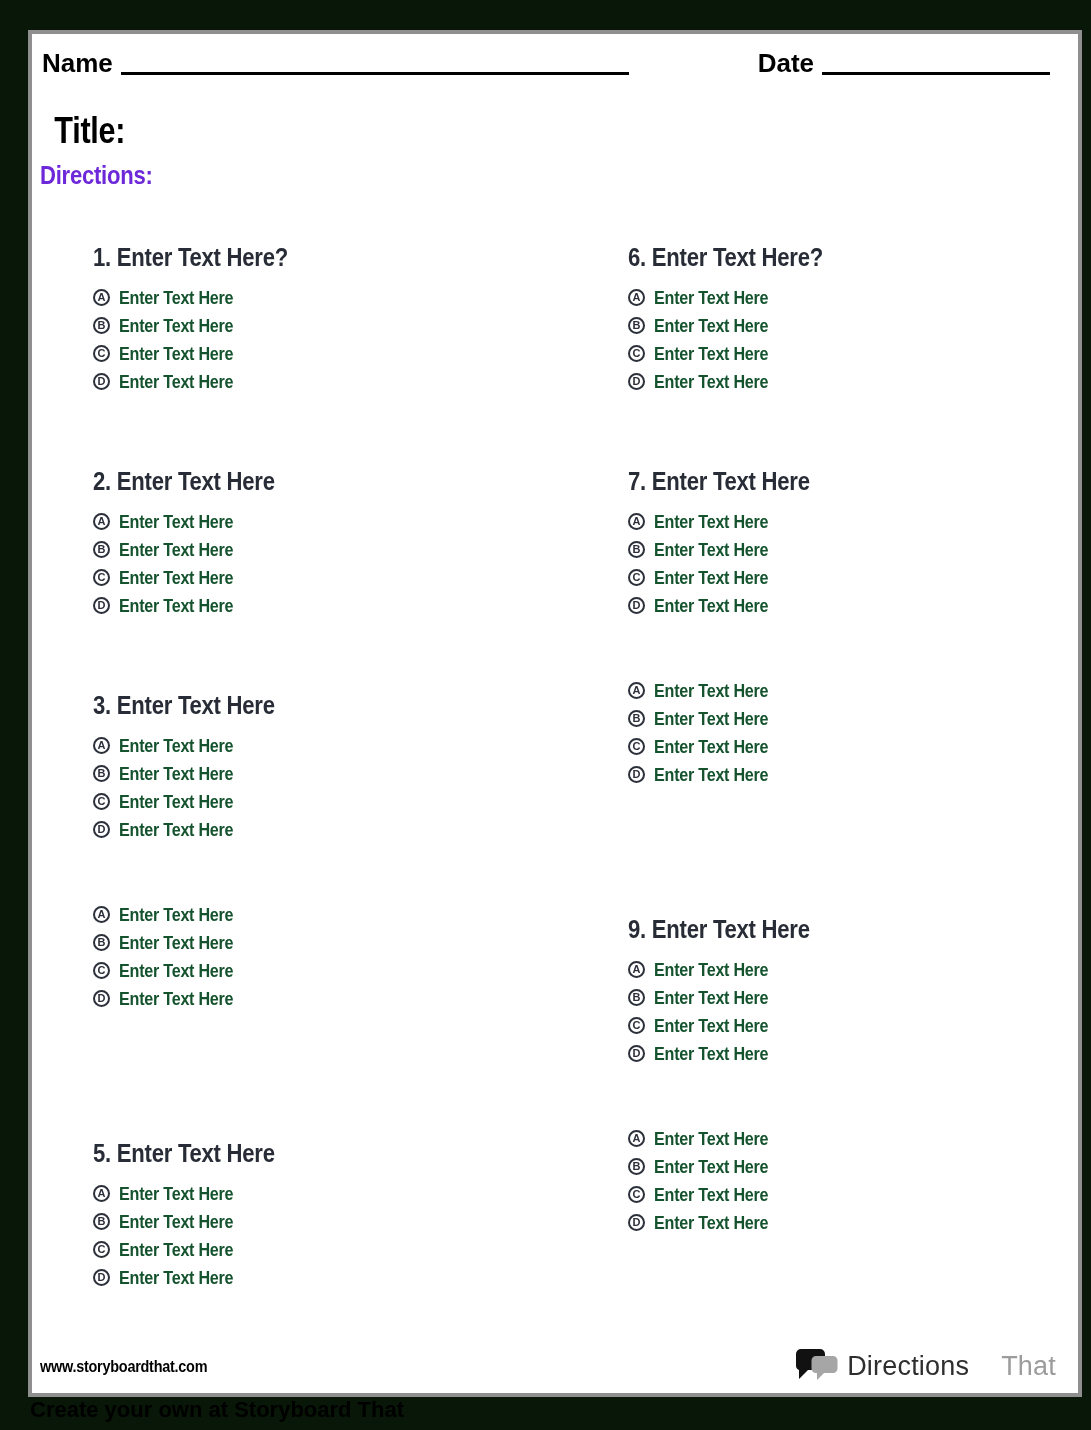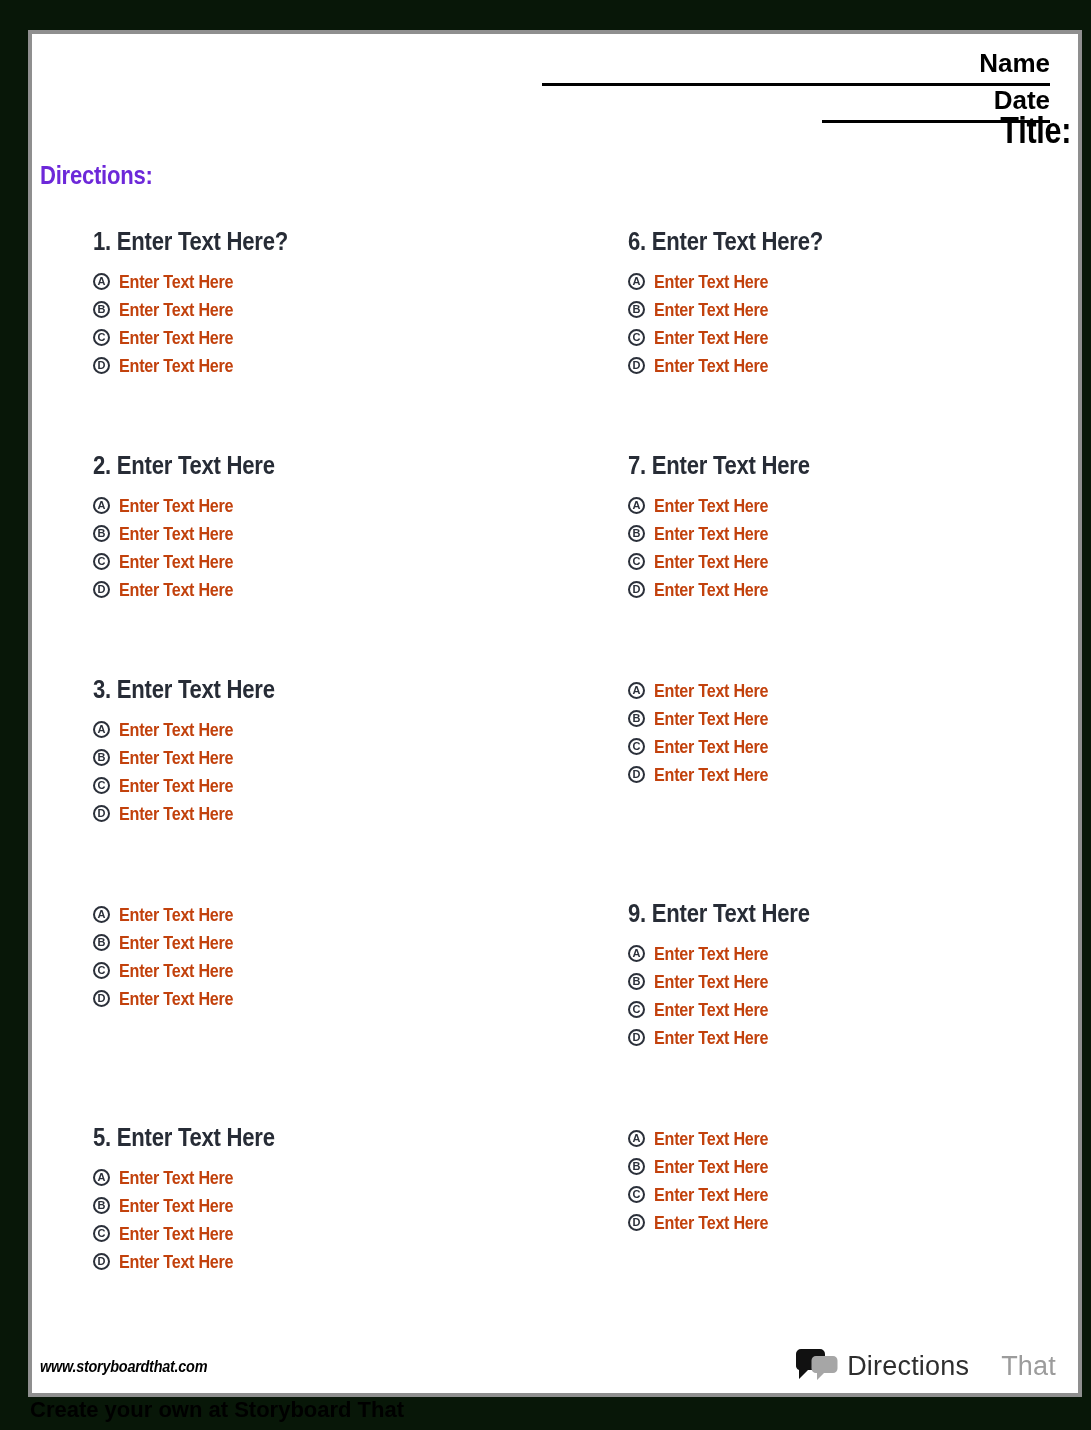--- a/index.html
+++ b/index.html
@@ -25,66 +25,65 @@
     letter-spacing: -0.3px;
   }
   .condensed.center { transform-origin: 50% 60%; }
 
   
   .name-row {
     position: absolute; top: 16px; left: 10px; right: 28px;
     display: flex; align-items: flex-end;
     font-size: 26px; font-weight: bold; color: #000;
     line-height: 26px;
-    flex-direction: column;
   }
   .blank { border-bottom: 3px solid #000; height: 10px; margin-bottom: 1px; }
   .blank.name-line { width: 508px; margin-left: 8px; }
   .blank.date-line { width: 228px; margin-left: 8px; }
   .row-spacer { flex: 1; }
 
   .title-row {
     position: absolute; top: 78px; left: 0; right: 0;
-    text-align: right;
+    text-align: left;
     font-size: 36px; font-weight: bold; color: #000; line-height: 38px; padding-left: 16px;
   }
   .directions-row {
     position: absolute; top: 127px; left: 8px;
     font-size: 26px; font-weight: bold; color: #6d28d9; line-height: 28px;
   }
 
   
   .questions {
     position: absolute; left: 61px; top: 194px;
     display: grid;
     grid-template-columns: 535px 460px;
     grid-template-rows: repeat(5, 224px);
     grid-auto-flow: column;
   }
   .q h3 {
-    margin: 0 0 13px 0;
+    margin: 16px 0 13px 0;
     font-size: 26px; line-height: 26px;
     font-weight: bold; color: #272c36;
   }
   .opt { display: flex; align-items: center; height: 28px; }
   .bullet {
     flex: 0 0 auto;
     width: 17px; height: 17px;
     border: 2px solid #2b303a; border-radius: 50%;
     display: flex; align-items: center; justify-content: center;
     font-size: 11px; font-weight: bold; color: #2b303a;
     margin-right: 9px;
     line-height: 1;
   }
-  .otext { font-size: 19px; font-weight: bold; color: #c2410c; line-height: 1; }
+  .otext { font-size: 19px; font-weight: bold; color: #14532d; line-height: 1; }
 
   
   .site {
     position: absolute; left: 8px; bottom: 16px;
-    font-size: 17px; font-weight: bold; color: #000; line-height: 20px; font-style: italic;
+    font-size: 17px; font-weight: bold; color: #000; line-height: 20px;
   }
   .logo {
     position: absolute; right: 22px; bottom: 8px;
     display: flex; align-items: center;
   }
   .logo svg { width: 46px; height: 38px; margin-right: 7px; }
   .logo-text { font-size: 27px; font-weight: 400; color: #2e2e2e; letter-spacing: 0.2px; }
   .logo-text .light { color: #9c9c9c; padding-left: 32px; }
 
   

